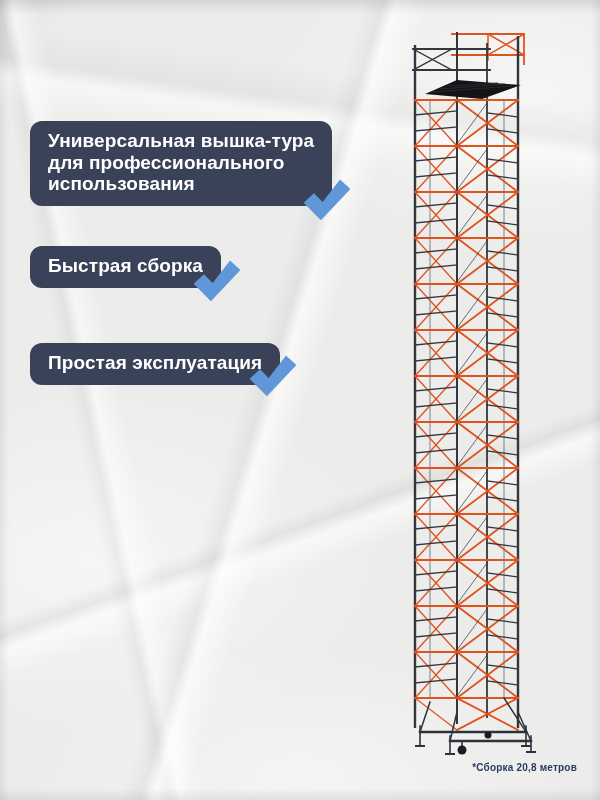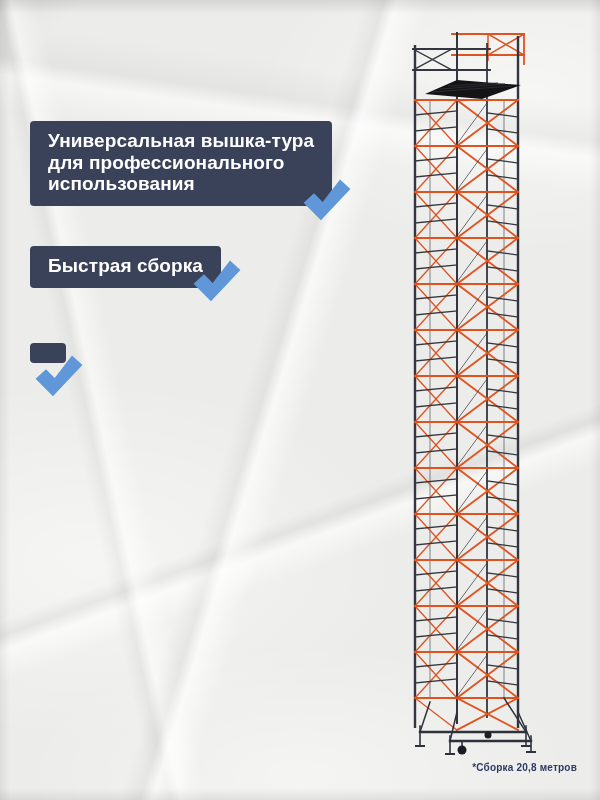--- a/index.html
+++ b/index.html
@@ -21,21 +21,21 @@
       linear-gradient(160deg, rgba(0,0,0,0) 61%, rgba(0,0,0,.05) 62.5%, rgba(255,255,255,.6) 64%, rgba(0,0,0,0) 67%),
       linear-gradient(8deg, rgba(0,0,0,0) 78%, rgba(255,255,255,.55) 82%, rgba(0,0,0,.035) 84%, rgba(0,0,0,0) 88%),
       linear-gradient(135deg, rgba(0,0,0,.05) 0%, rgba(0,0,0,0) 6%),
       radial-gradient(420px 240px at 88% 12%, rgba(255,255,255,.55), rgba(0,0,0,0) 65%),
       radial-gradient(520px 300px at 15% 70%, rgba(255,255,255,.5), rgba(0,0,0,0) 60%),
       radial-gradient(460px 220px at 50% 97%, rgba(255,255,255,.45), rgba(0,0,0,0) 60%);
   }
   .feature{
     position:absolute;left:30px;
     background:#3A4259;color:#FFFFFF;
-    border-radius:4px;
+    border-radius:12px;
     padding:9px 18px 11px 18px;
     font-weight:700;font-size:19px;line-height:21.5px;letter-spacing:.1px;
   }
   .feature .txt{white-space:pre-line;}
   .check{
     position:absolute;width:52px;height:49px;display:block;
   }
   #f1{top:121px;} #f1 .check{right:-21px;bottom:-17px;}
   #f2{top:246px;} #f2 .check{right:-22px;top:9px;}
   #f3{top:343px;} #f3 .check{right:-19px;top:7px;}
@@ -63,20 +63,21 @@
   </div>
 
   <div class="feature" id="f2">
     <div class="txt">Быстрая сборка</div>
     <svg class="check" viewBox="0 0 60 56">
       <polygon points="3,33 15,22 25,32 45,6 57,17 23,53" fill="#5F97D8"></polygon>
     </svg>
   </div>
 
   <div class="feature" id="f3">
+    <div class="txt">Простая эксплуатация</div>
     <svg class="check" viewBox="0 0 60 56">
       <polygon points="3,33 15,22 25,32 45,6 57,17 23,53" fill="#5F97D8"></polygon>
     </svg>
   </div>
 
 
 
   <svg class="tower" viewBox="0 0 140 735">
     <defs>
       <g id="sec" stroke-linecap="square">

